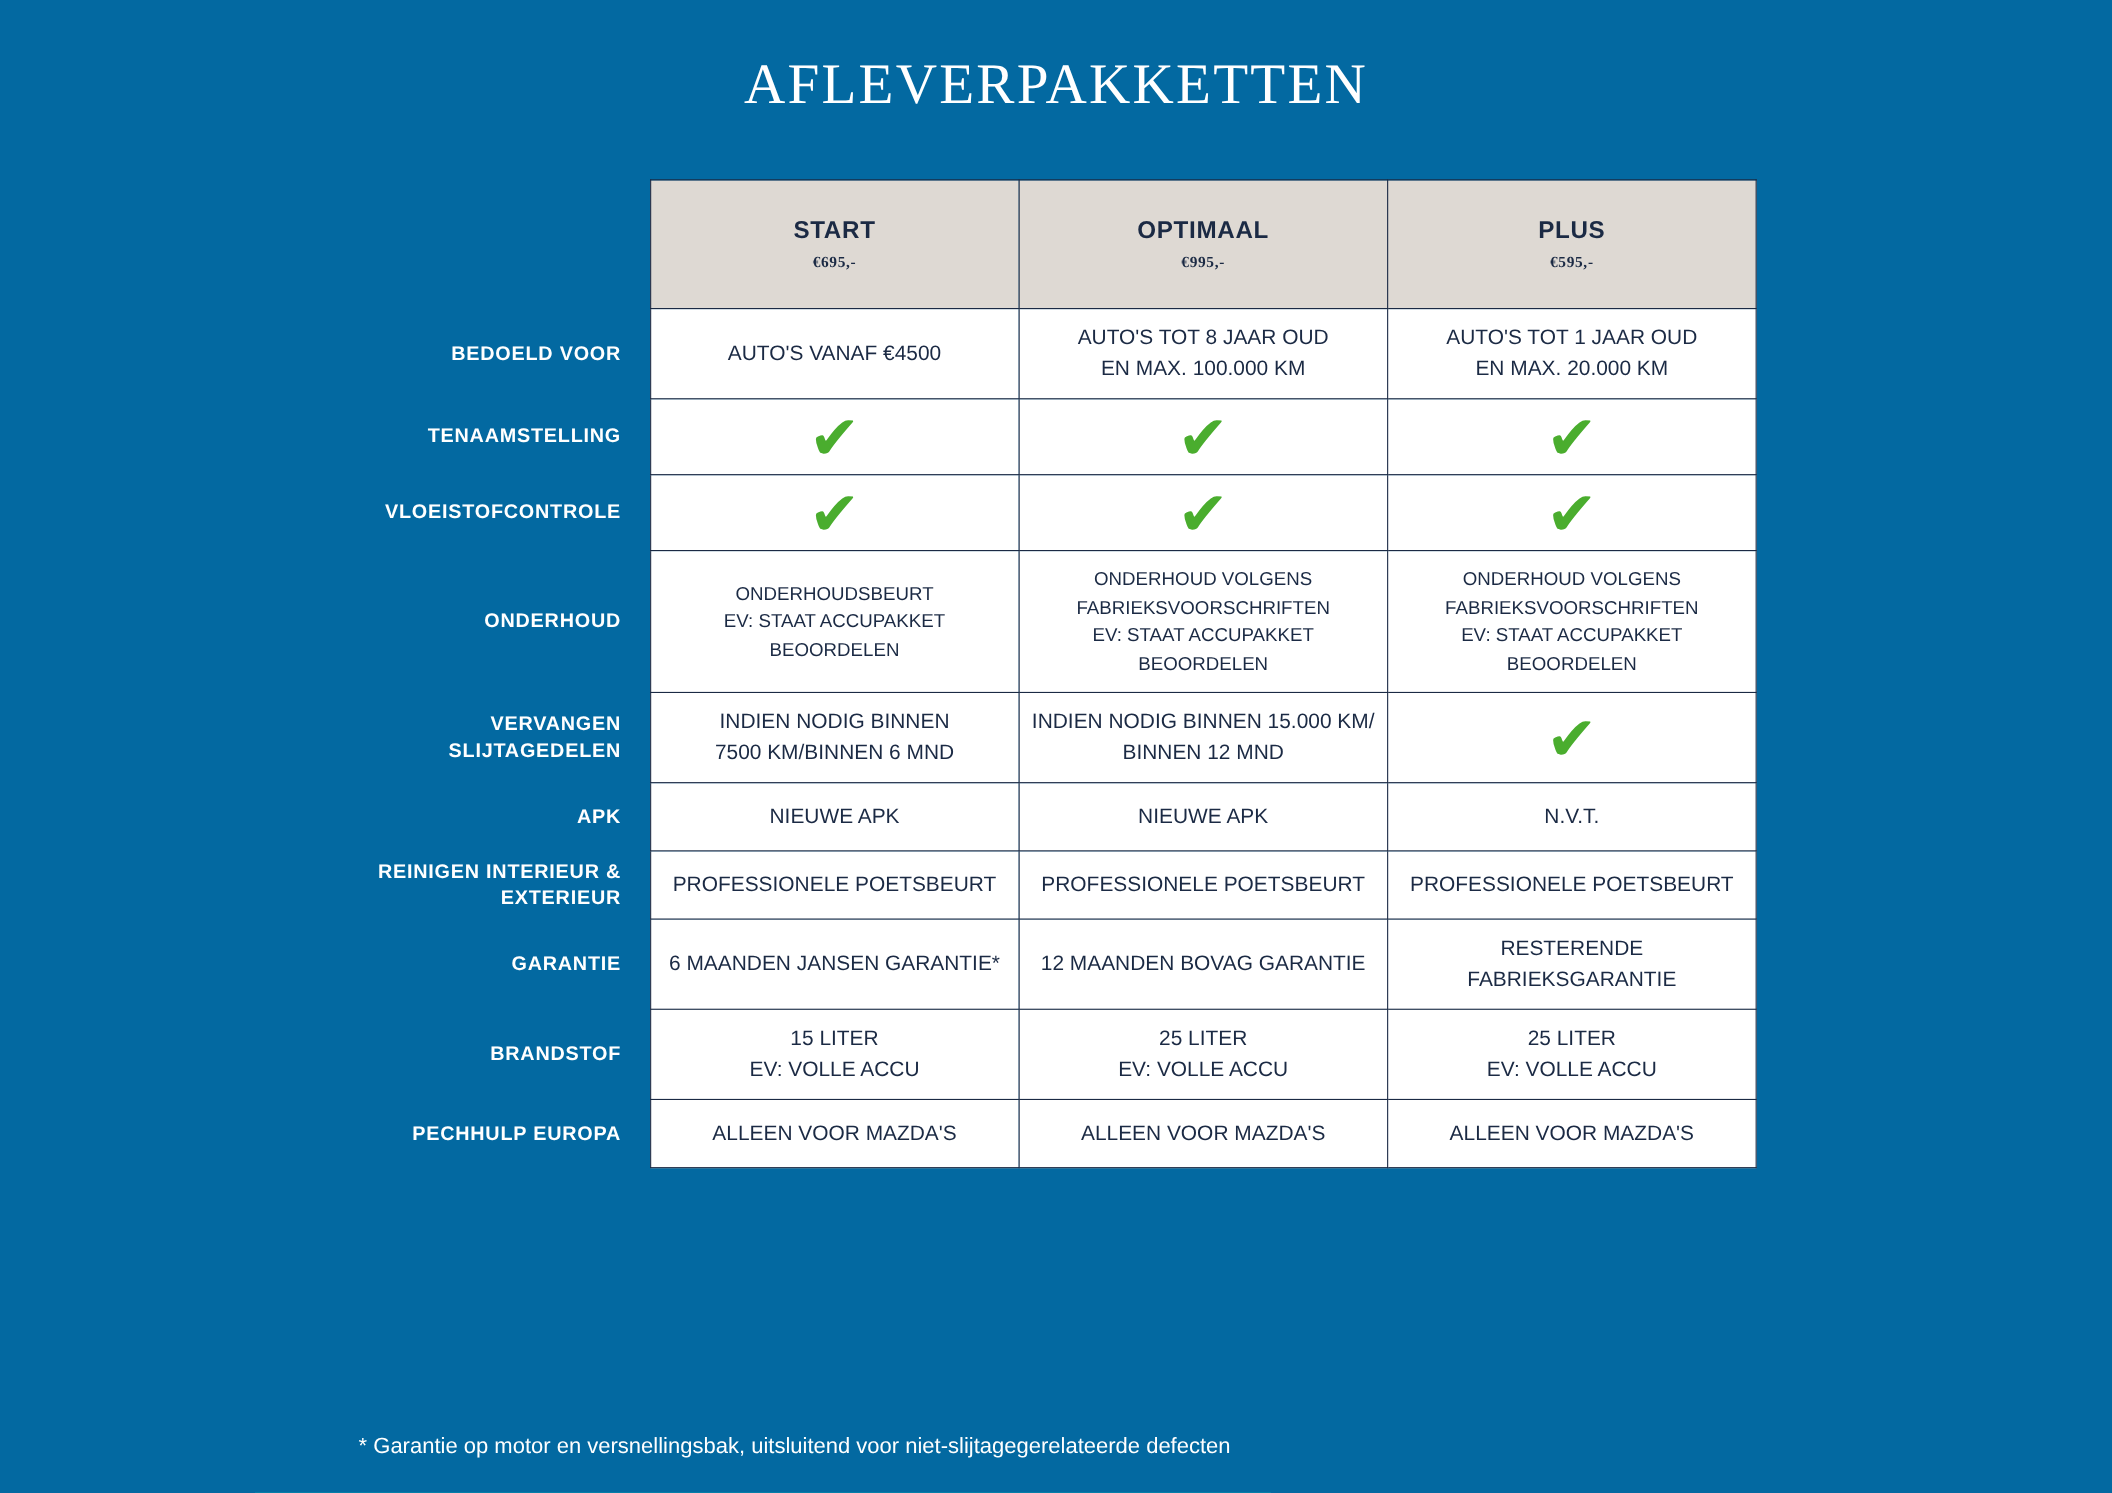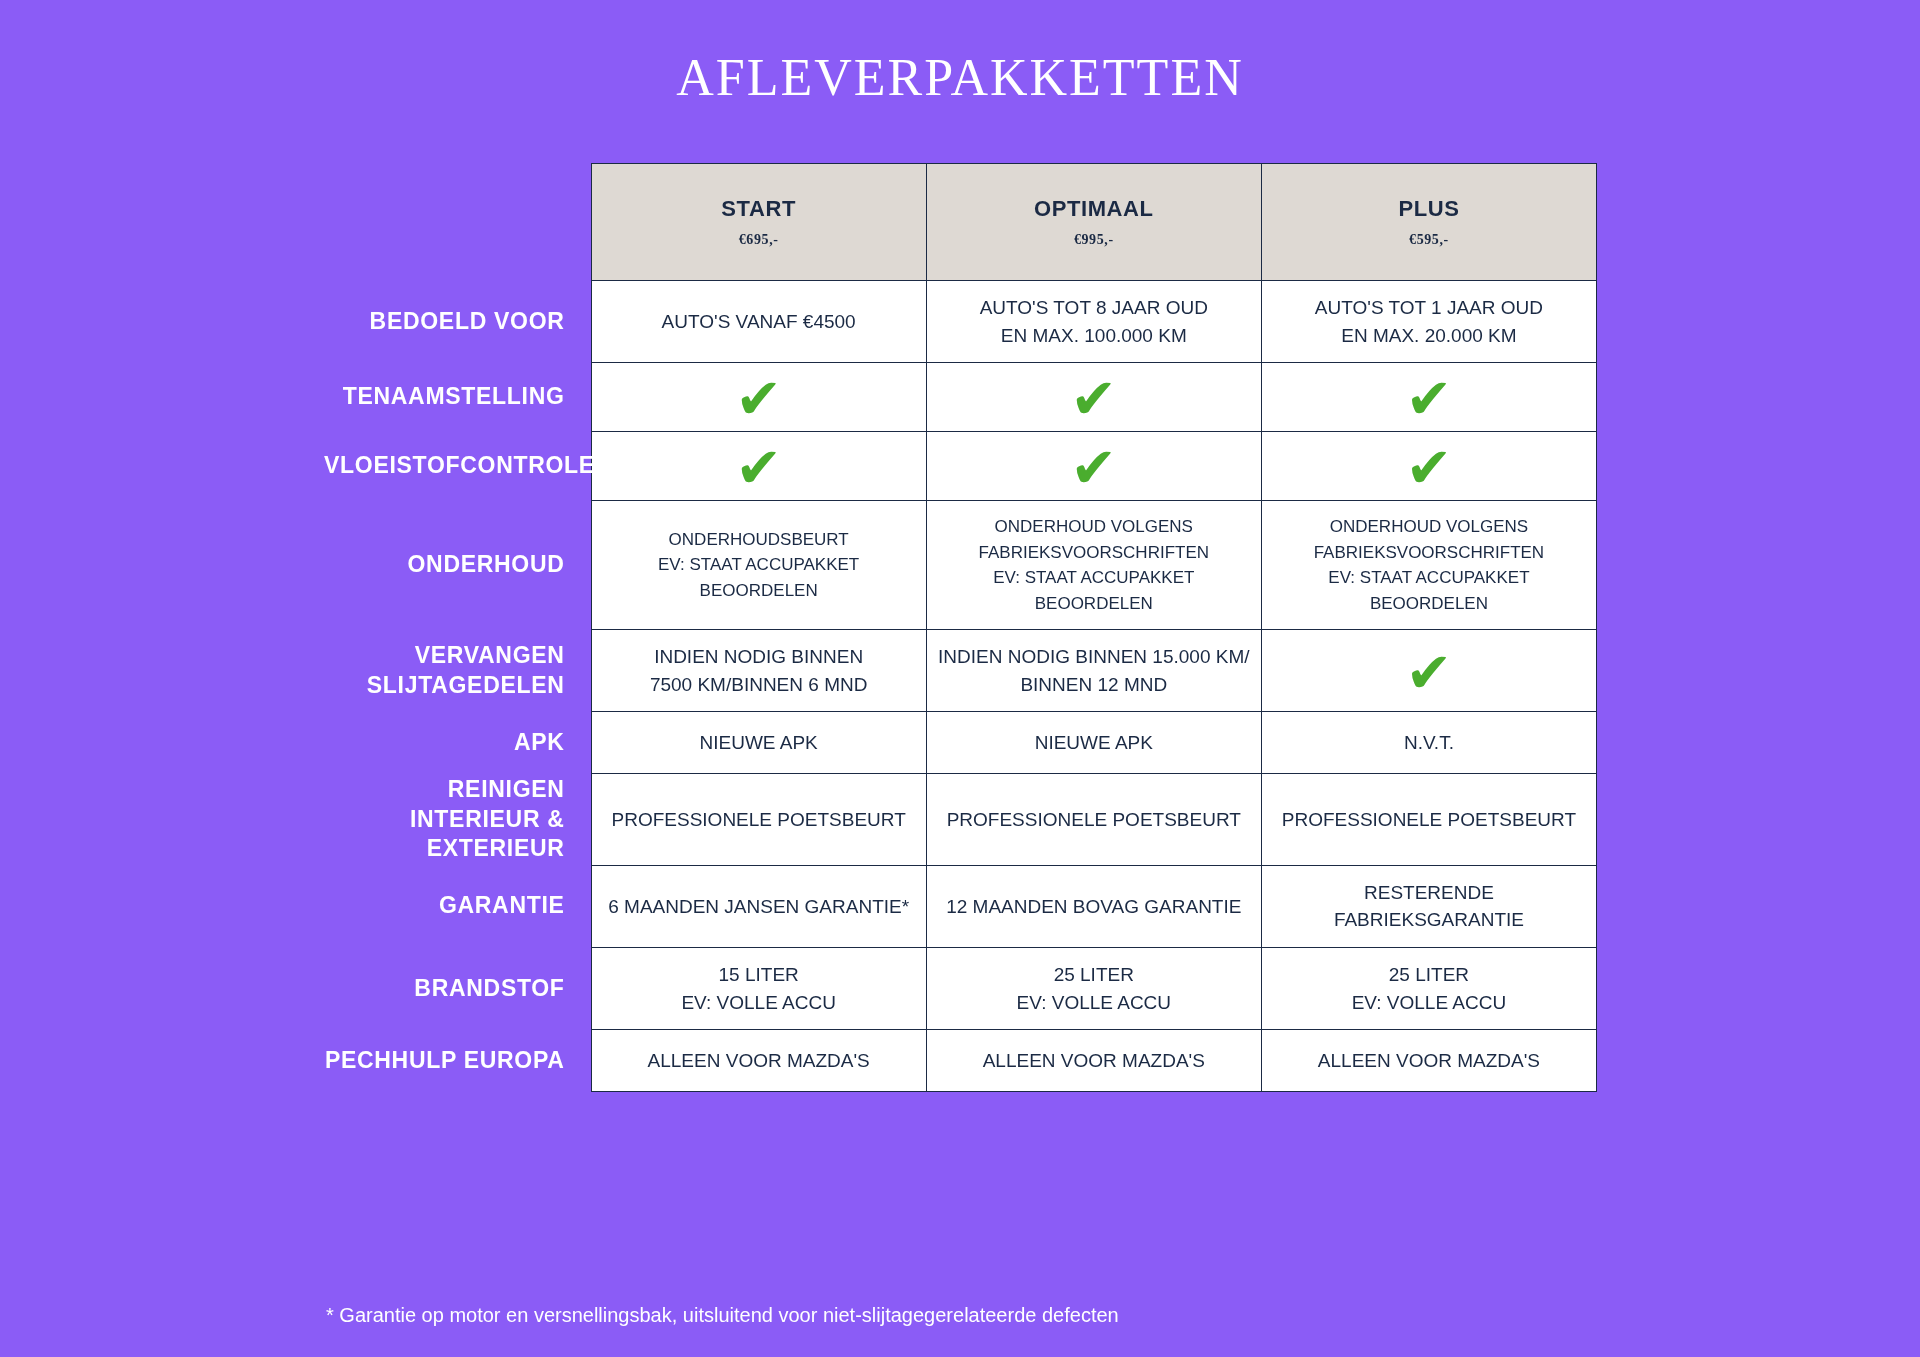--- a/index.html
+++ b/index.html
@@ -8,21 +8,21 @@
     padding: 0;
     width: 1920px;
     height: 1357px;
     background: #0b9ab4;
     font-family: "Liberation Sans", sans-serif;
   }
   .page {
     position: relative;
     width: 1920px;
     height: 1357px;
-    background: #8b5cf6;
+    background: #0369a1;
     overflow: hidden;
   }
   .title {
     text-align: center;
     color: #ffffff;
     font-family: "Liberation Serif", serif;
     font-size: 52px;
     font-weight: 400;
     letter-spacing: 2px;
     padding-top: 48px;
@@ -41,21 +41,21 @@
     margin: 0 auto;
     width: 1274px;
     table-layout: fixed;
   }
 
   table.pkg col.labelcol { width: 268px; }
   table.pkg col.datacol { width: 335px; }
 
   .rowlabel {
     color: #ffffff;
-    font-size: 23px;
+    font-size: 18px;
     font-weight: bold;
     letter-spacing: 0.7px;
     text-align: right;
     padding-right: 26px;
     vertical-align: middle;
     line-height: 1.3;
     background: transparent;
     border: none;
   }
 

